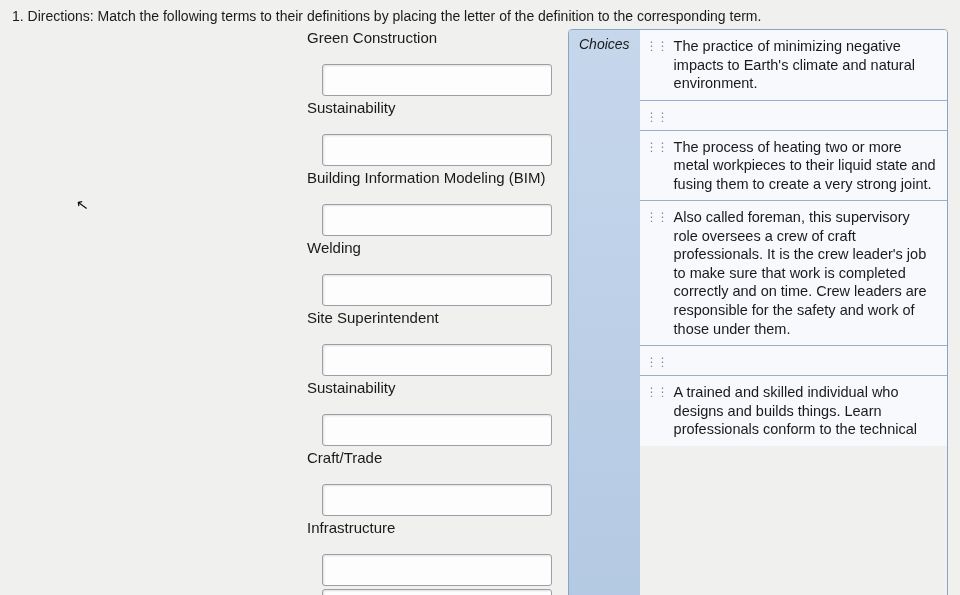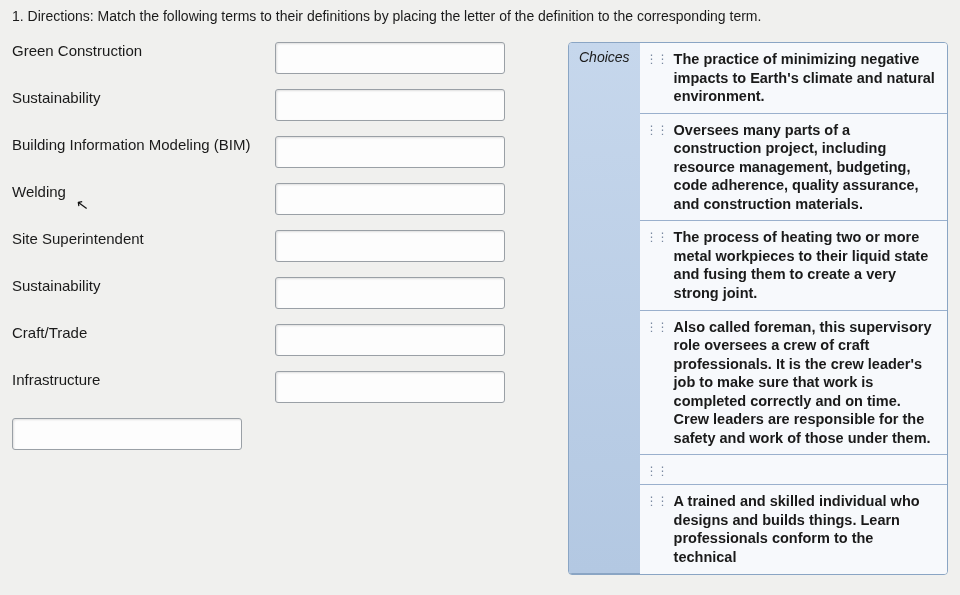--- a/index.html
+++ b/index.html
@@ -7,38 +7,39 @@
     font-family: Arial, Helvetica, sans-serif;
     background: #f0f0ee;
     width: 960px;
     height: 595px;
     overflow: hidden;
     padding: 8px 12px;
     color: #222;
   }
   .directions {
     font-size: 14px;
-    margin-bottom: 18px;
+    margin-bottom: 5px;
     color: #1a1a1a;
   }
   .layout {
     display: flex;
     gap: 16px;
   }
   .left-col {
     width: 540px;
     display: flex;
     flex-direction: column;
     gap: 3px;
   }
   .term-row {
     display: flex;
-    align-items: flex-start;
+    align-items: flex-end;
     gap: 18px;
     min-height: 44px;
+    flex-direction: column;
   }
   .term-label {
     width: 245px;
     font-size: 15px;
     color: #1a1a1a;
   }
   .drop-slot {
     width: 230px;
     height: 32px;
     background: #fdfdfd;
@@ -76,21 +77,21 @@
   .choice-item:last-child { border-bottom: none; }
   .drag-handle {
     color: #7a8aa0;
     font-size: 12px;
     padding-top: 3px;
     cursor: grab;
     user-select: none;
     letter-spacing: -1px;
     line-height: 1;
   }
-  .choice-text { flex: 1; font-weight: bold; }
+  .choice-text { flex: 1; }
   .cursor {
     position: absolute;
     top: 196px;
     left: 76px;
     font-size: 15px;
     color: #111;
     transform: rotate(-8deg);
     pointer-events: none;
   }
 </style>
@@ -142,21 +143,20 @@
     </div>
   <div class="right-col">
     <div class="choices-header">Choices</div>
     <div id="choices-list">
         <div class="choice-item">
           <div class="drag-handle">⋮⋮</div>
           <div class="choice-text">The practice of minimizing negative impacts to Earth's climate and natural environment.</div>
         </div>
         <div class="choice-item">
           <div class="drag-handle">⋮⋮</div>
-          <div class="choice-text">Oversees many parts of a construction project, including resource management, budgeting, code adherence, quality assurance, and construction materials.</div>
         </div>
         <div class="choice-item">
           <div class="drag-handle">⋮⋮</div>
           <div class="choice-text">The process of heating two or more metal workpieces to their liquid state and fusing them to create a very strong joint.</div>
         </div>
         <div class="choice-item">
           <div class="drag-handle">⋮⋮</div>
           <div class="choice-text">Also called foreman, this supervisory role oversees a crew of craft professionals. It is the crew leader's job to make sure that work is completed correctly and on time. Crew leaders are responsible for the safety and work of those under them.</div>
         </div>
         <div class="choice-item">

